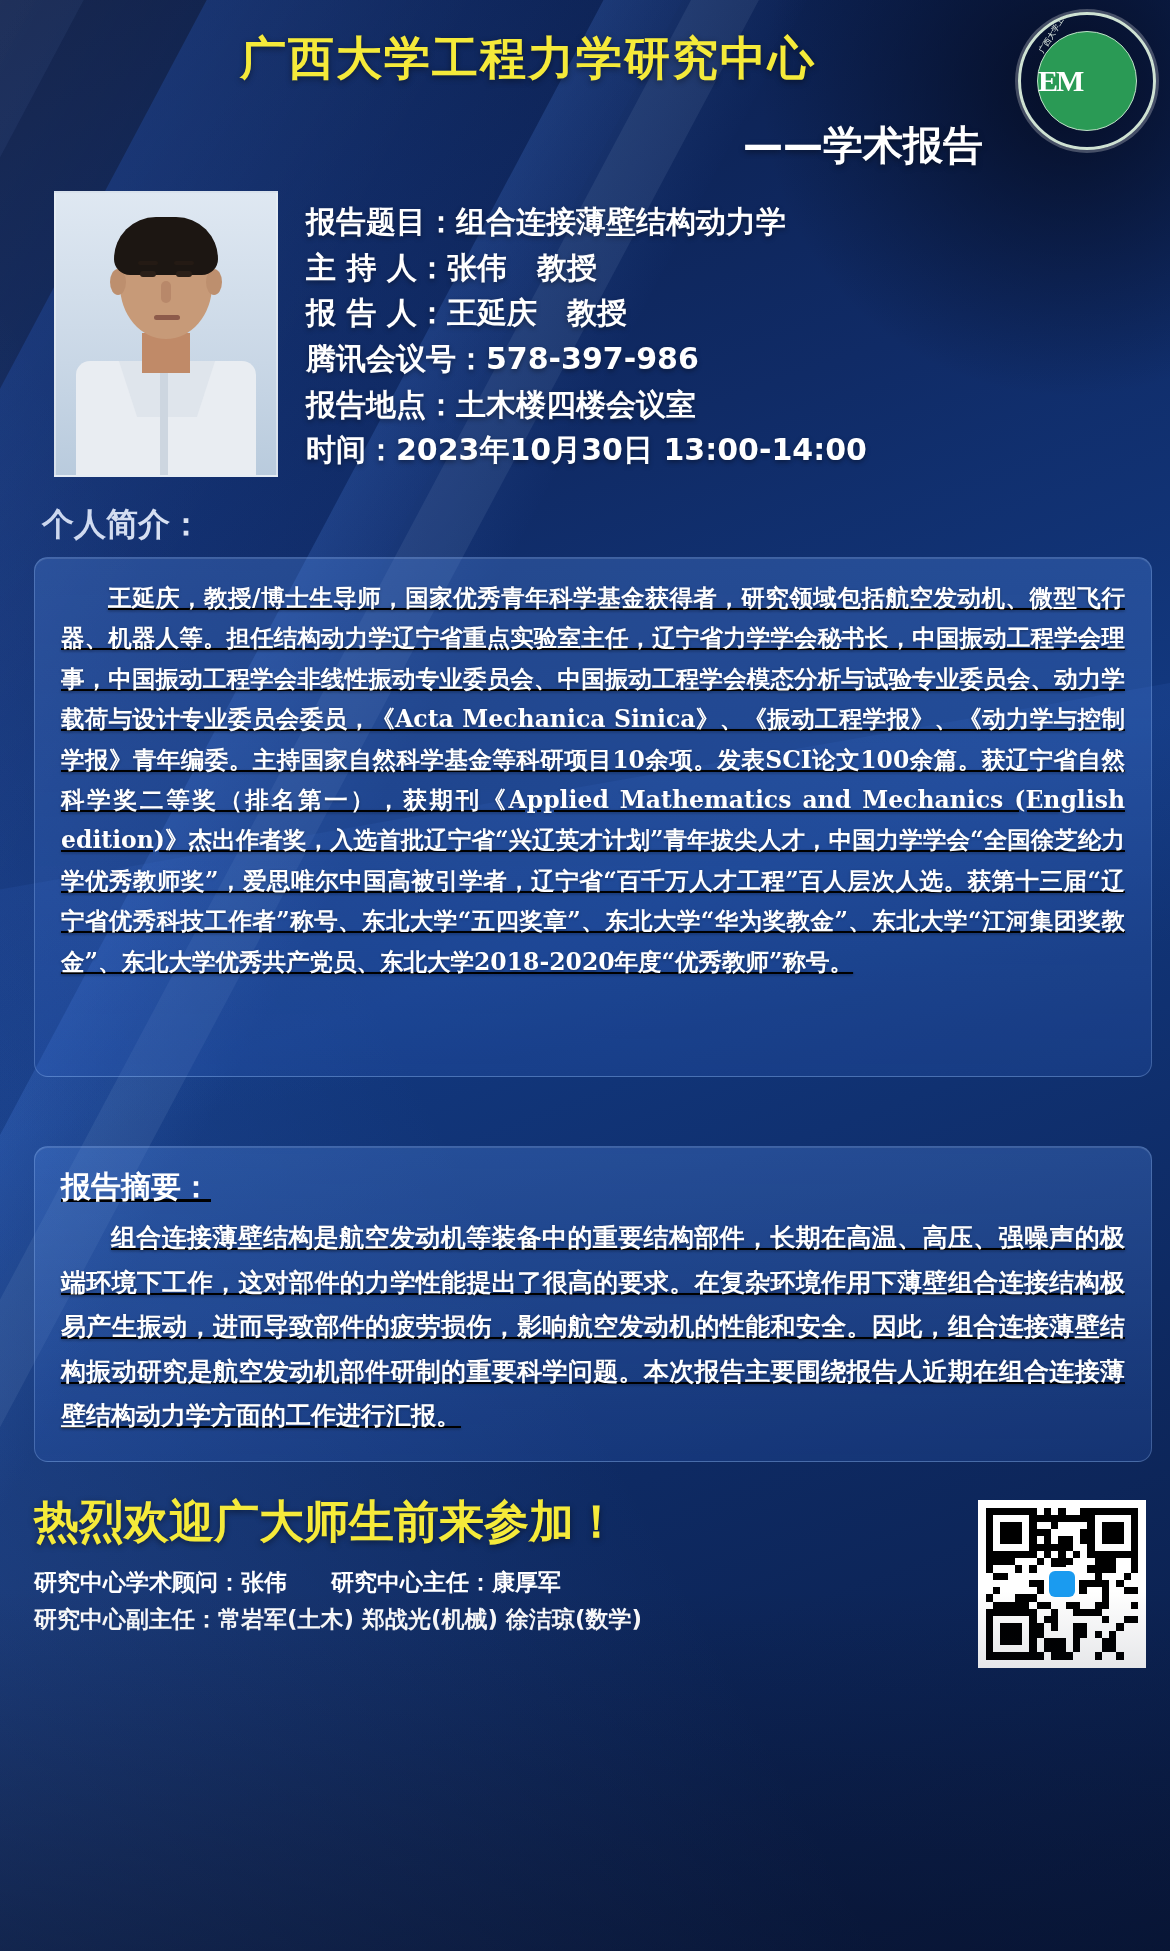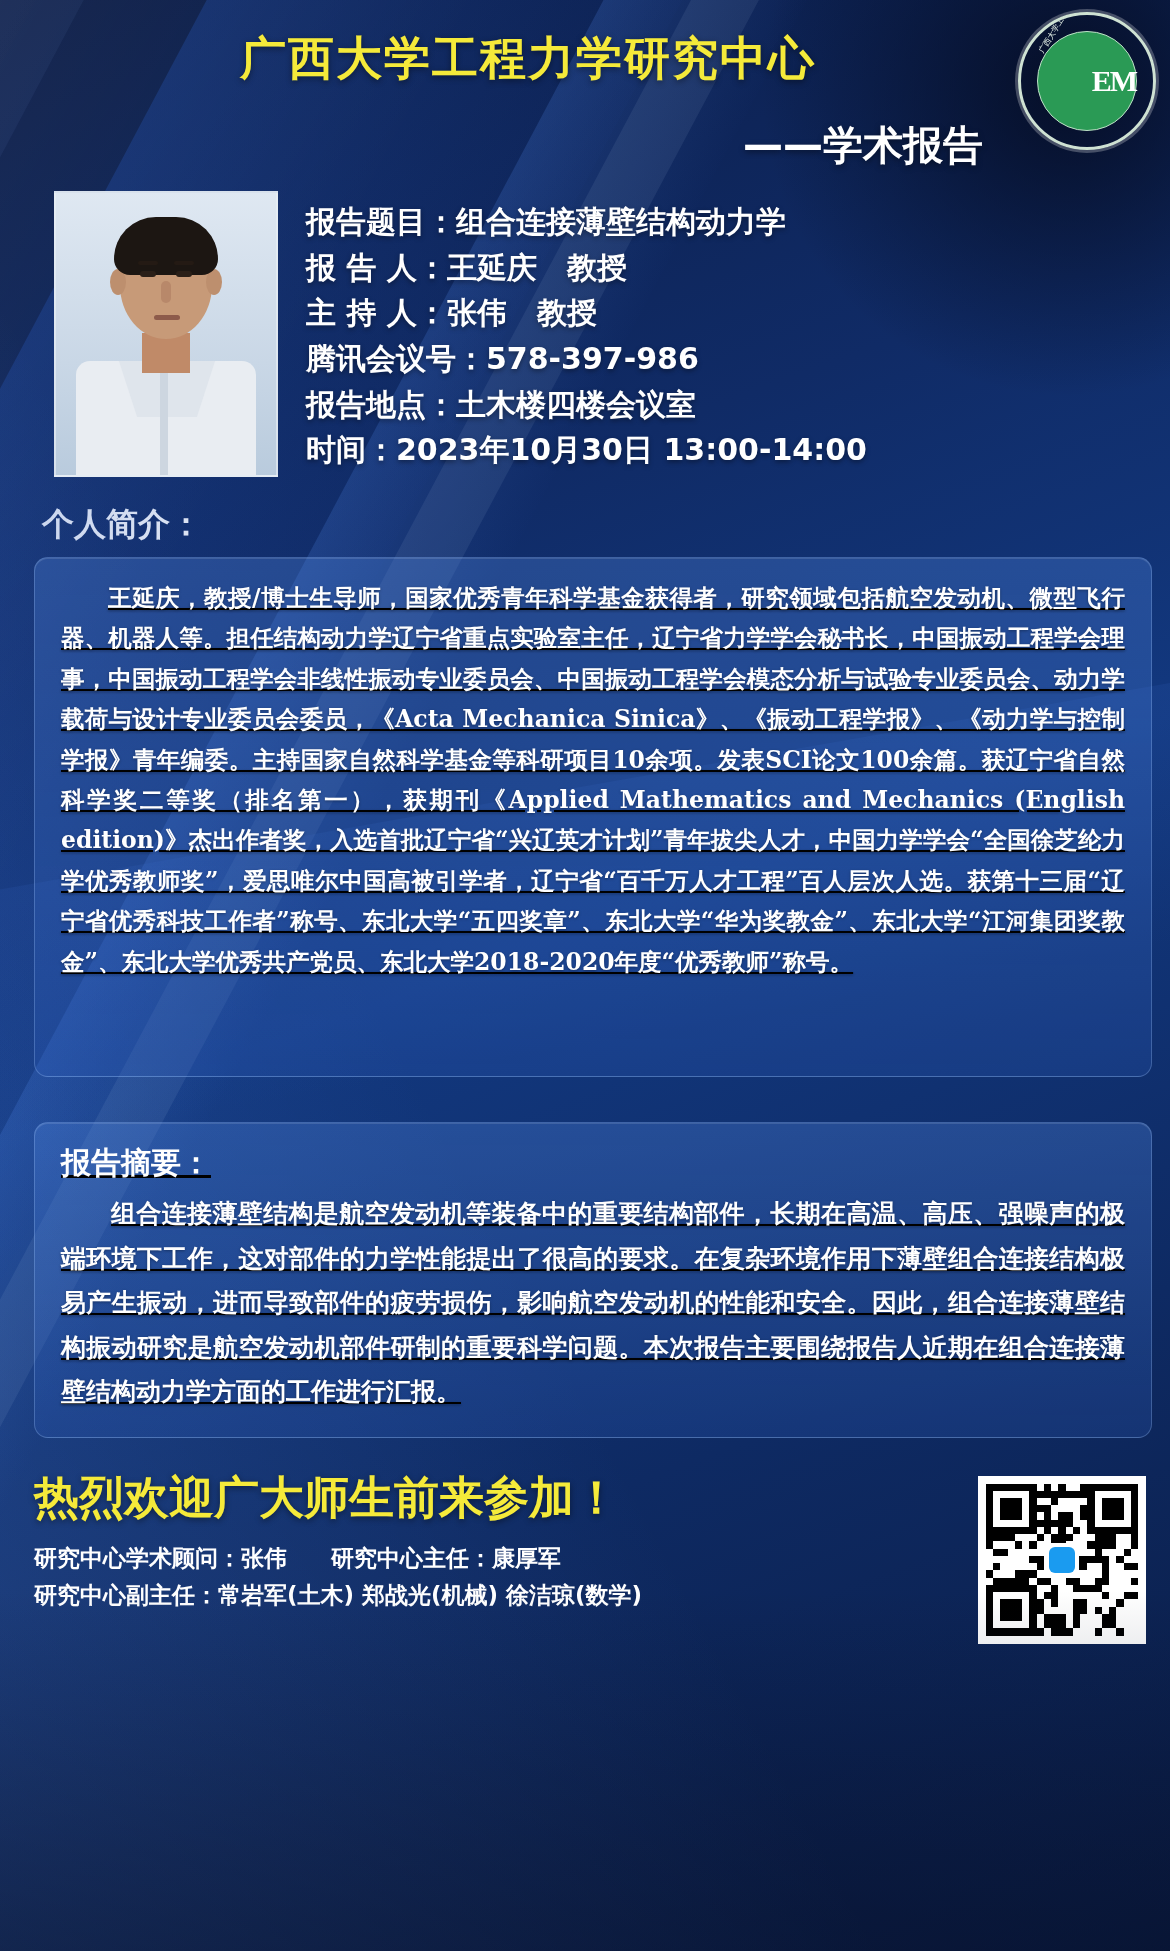--- a/index.html
+++ b/index.html
@@ -96,21 +96,21 @@
     left: 50%; top: 50%;
     transform-origin: 0 0;
     white-space: nowrap;
   }
   .logo-inner {
     position: absolute;
     left: 16px; top: 16px; right: 16px; bottom: 16px;
     border-radius: 50%;
     background: #2a9a55;
     border: 1px solid #bfe0c8;
-    display: flex; align-items: center; justify-content: flex-end;
+    display: flex; align-items: center; justify-content: flex-start;
   }
   .logo-mark {
     color: #ffffff;
     font-size: 30px;
     font-weight: bold;
     font-family: "Liberation Serif", serif;
     letter-spacing: -2px;
   }
 
   
@@ -195,21 +195,21 @@
     font-weight: bold;
     font-size: 23.5px;
     line-height: 1.72;
     color: #ffffff;
     text-align: justify;
     text-justify: inter-character;
     text-indent: 2em;
     text-shadow: 0 1px 3px rgba(0,0,0,0.35);
   }
   #bio-panel { margin-top: 2px; height: 520px; }
-  #abstract-panel { margin-top: 45px; }
+  #abstract-panel { margin-top: 69px; }
   #abstract-panel .body-text { font-size: 25px; line-height: 1.78; }
 
   .footer {
     position: relative;
     margin: 30px 26px 0 26px;
   }
   .welcome {
     font-family: Liberation Mono, monospace;
     font-weight: bold;
     font-size: 45px;
@@ -301,24 +301,24 @@
       <div class="p-eye-r"></div>
       <div class="p-nose"></div>
       <div class="p-mouth"></div>
     </div>
 
     <div class="info">
       <div class="info-line">
         <span class="lbl">报告题目：</span><span class="val">组合连接薄壁结构动力学</span>
       </div>
       <div class="info-line">
+        <span class="lbl">主 持 人：</span><span class="val">张伟　教授</span>
+      </div>
+      <div class="info-line">
         <span class="lbl">报 告 人：</span><span class="val">王延庆　教授</span>
-      </div>
-      <div class="info-line">
-        <span class="lbl">主 持 人：</span><span class="val">张伟　教授</span>
       </div>
       <div class="info-line">
         <span class="lbl">腾讯会议号：</span><span class="val">578-397-986</span>
       </div>
       <div class="info-line">
         <span class="lbl">报告地点：</span><span class="val">土木楼四楼会议室</span>
       </div>
       <div class="info-line">
         <span class="lbl">时间：</span><span class="val">2023年10月30日 13:00-14:00</span>
       </div>

